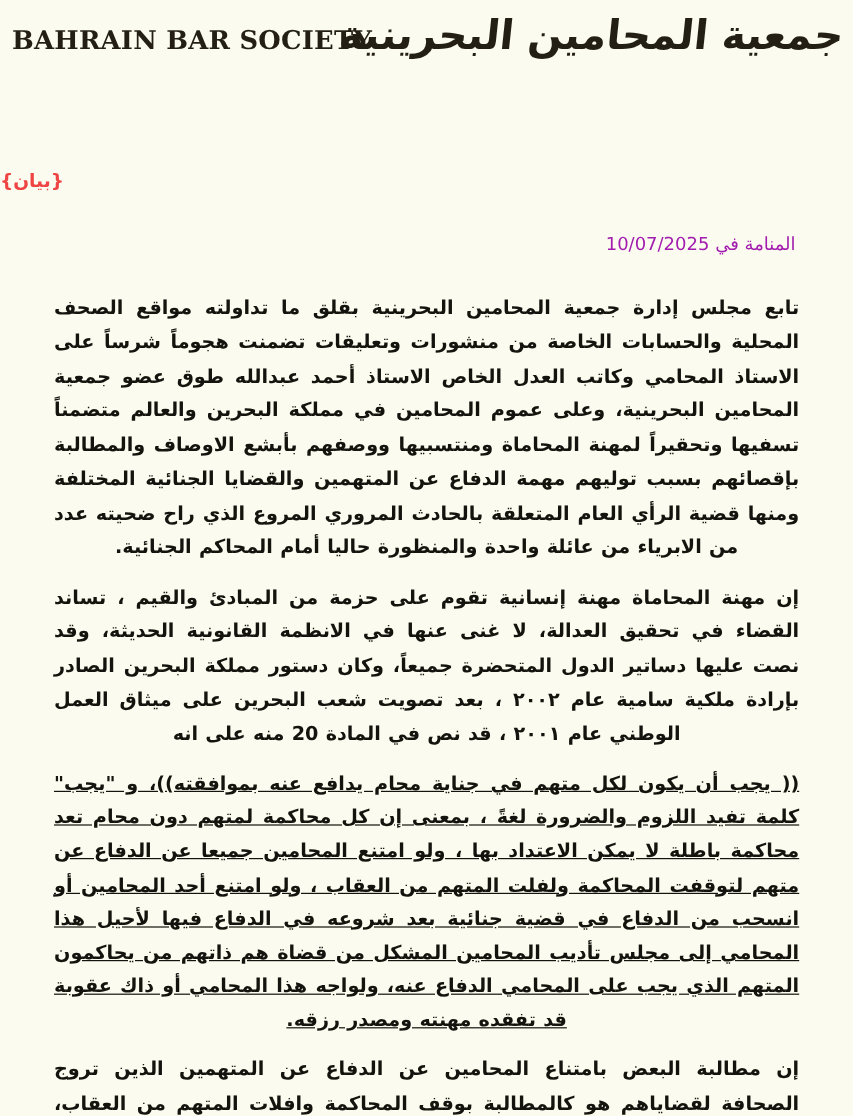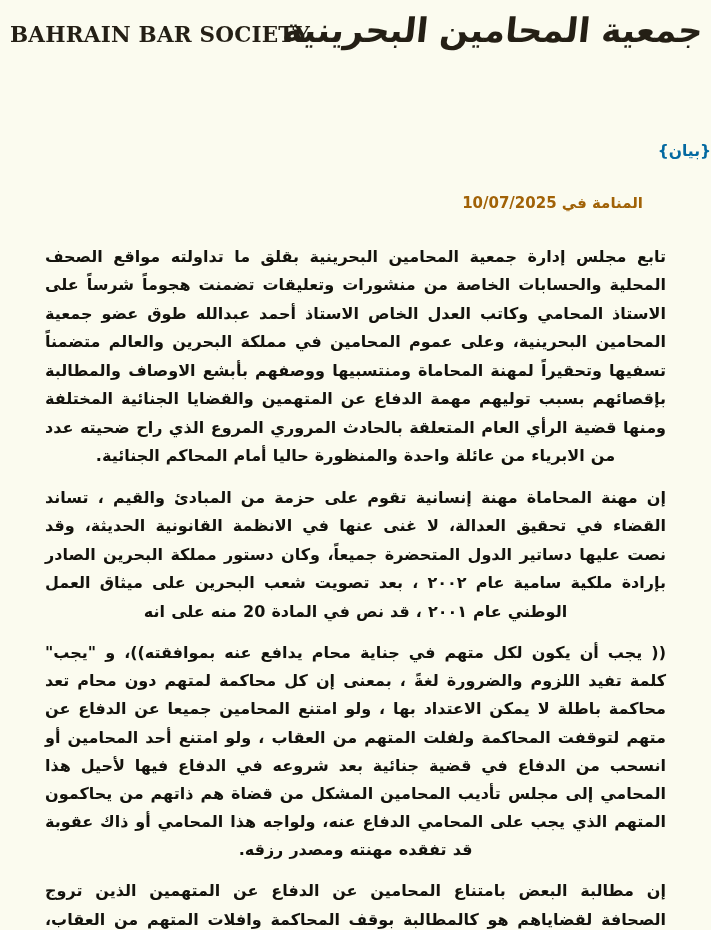--- a/index.html
+++ b/index.html
@@ -73,34 +73,34 @@
     transform: skewX(-6deg);
     display: inline-block;
   }
 
   
   .doc-title {
     position: absolute;
     top: 142px;
     left: 0;
     width: 711px;
-    text-align: right;
+    text-align: left;
     font-size: 15.5px;
     font-weight: bold;
-    color: #0369a1;
+    color: #ef4444;
     direction: rtl;
   }
 
   .doc-date {
     position: absolute;
     top: 194px;
-    right: 68px;
+    right: 48px;
     font-size: 15px;
-    font-weight: bold;
-    color: #a16207;
+    font-weight: normal;
+    color: #a21caf;
     direction: rtl;
     white-space: nowrap;
   }
 
   
   .body-wrap {
     position: absolute;
     top: 243px;
     right: 45px;
     left: 45px;
@@ -115,21 +115,21 @@
     line-height: 1.78;
     color: #14130d;
     margin: 0 0 13px 0;
     text-align: justify;
     text-justify: inter-word;
     direction: rtl;
     word-spacing: 0.5px;
   }
   .para:last-child { margin-bottom: 0; }
 
-  .para.tight { line-height: 1.76; }
+  .para.tight { line-height: 1.76; text-decoration: underline; }
 </style>
 </head>
 <body>
 
 <div class="page">
 
   <div class="letterhead">
 
     <div class="lh-en">BAHRAIN BAR SOCIETY</div>
 

